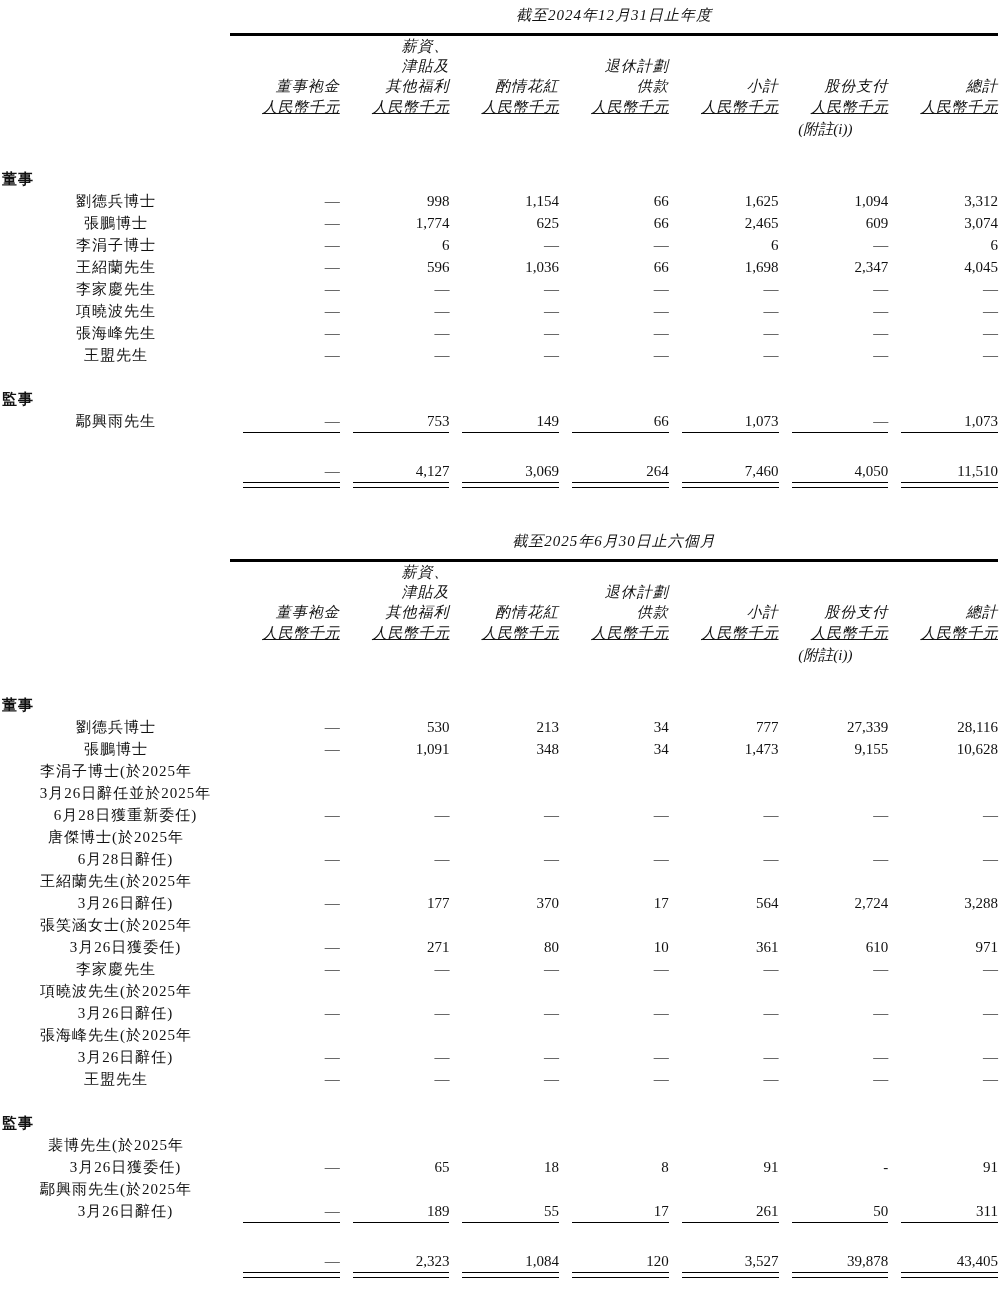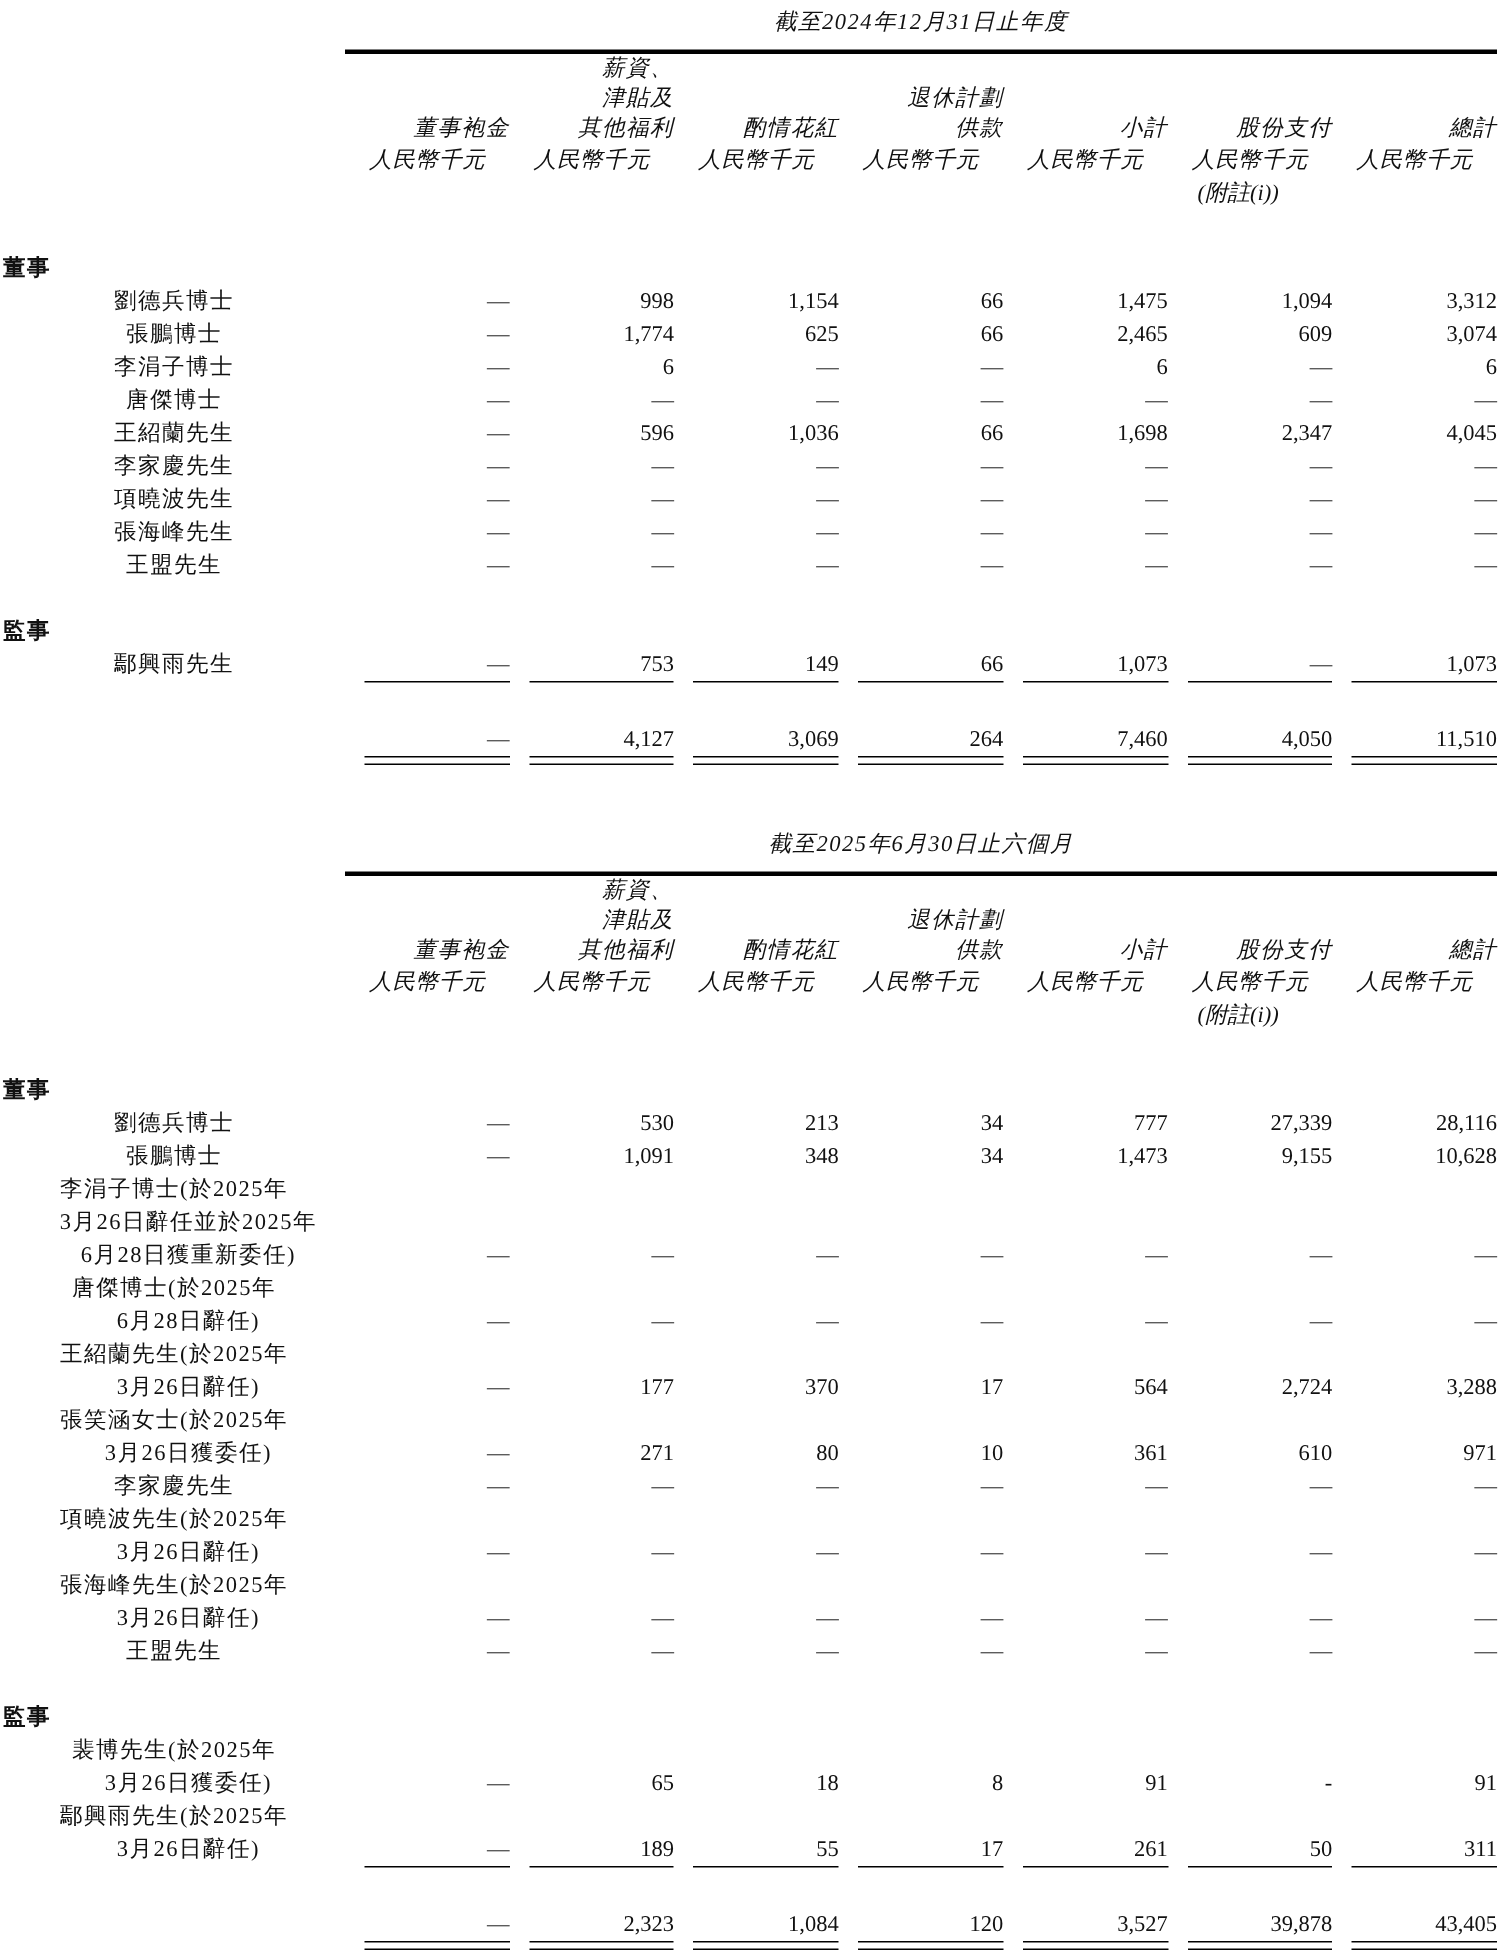--- a/index.html
+++ b/index.html
@@ -11,21 +11,21 @@
   tr.std{height:22px;}
   td.num{text-align:right;}
   td.name{text-align:center;letter-spacing:1px;}
   td.name.cont{padding-left:19px;}
   .title-cell{text-align:center;font-style:italic;letter-spacing:1px;}
   tr.titlebar{height:22px;}
   tr.toprule{height:10px;vertical-align:top;}
   .thick-rule{border-top:3px solid #000;height:0;}
   td.head{font-style:italic;letter-spacing:1px;text-align:right;vertical-align:bottom;}
   td.head div{line-height:20px;text-align:right;}
-  td.unit{font-style:italic;letter-spacing:0.5px;text-align:center;}
+  td.unit{font-style:italic;letter-spacing:0.5px;text-align:right;text-decoration:underline;}
   td.note{font-style:italic;text-align:center;padding-right:16px;}
   td.sec{font-weight:bold;letter-spacing:1px;}
   tr.rrow{height:10px;vertical-align:top;}
   .srule{border-top:1.5px solid #000;height:0;margin-left:13px;}
   .drule{border-top:1.5px solid #000;border-bottom:1.5px solid #000;height:4px;margin-left:13px;}
   .dash{color:#333;}
 </style>
 </head>
 <body>
 
@@ -105,21 +105,21 @@
           </tr>
           <tr class="std">
             <td class="sec" colspan="8">董事</td>
           </tr>
           <tr class="std">
             <td class="name">劉德兵博士</td>
             <td class="num dash">—</td>
             <td class="num">998</td>
             <td class="num">1,154</td>
             <td class="num">66</td>
-            <td class="num">1,475</td>
+            <td class="num">1,625</td>
             <td class="num">1,094</td>
             <td class="num">3,312</td>
           </tr>
           <tr class="std">
             <td class="name">張鵬博士</td>
             <td class="num dash">—</td>
             <td class="num">1,774</td>
             <td class="num">625</td>
             <td class="num">66</td>
             <td class="num">2,465</td>
@@ -130,30 +130,20 @@
             <td class="name">李涓子博士</td>
             <td class="num dash">—</td>
             <td class="num">6</td>
             <td class="num dash">—</td>
             <td class="num dash">—</td>
             <td class="num">6</td>
             <td class="num dash">—</td>
             <td class="num">6</td>
           </tr>
           <tr class="std">
-            <td class="name">唐傑博士</td>
-            <td class="num dash">—</td>
-            <td class="num dash">—</td>
-            <td class="num dash">—</td>
-            <td class="num dash">—</td>
-            <td class="num dash">—</td>
-            <td class="num dash">—</td>
-            <td class="num dash">—</td>
-          </tr>
-          <tr class="std">
             <td class="name">王紹蘭先生</td>
             <td class="num dash">—</td>
             <td class="num">596</td>
             <td class="num">1,036</td>
             <td class="num">66</td>
             <td class="num">1,698</td>
             <td class="num">2,347</td>
             <td class="num">4,045</td>
           </tr>
           <tr class="std">

